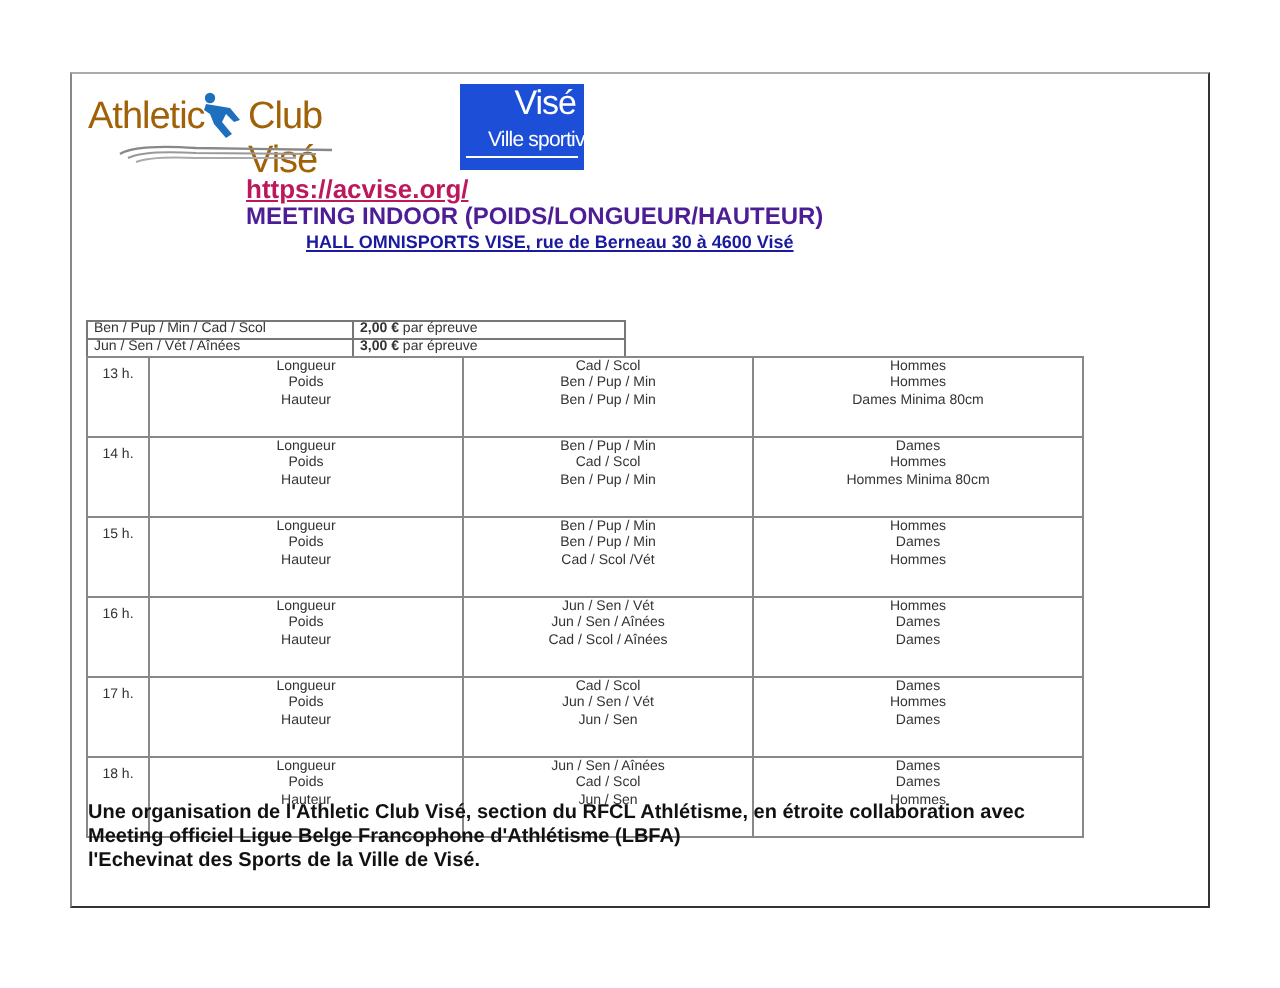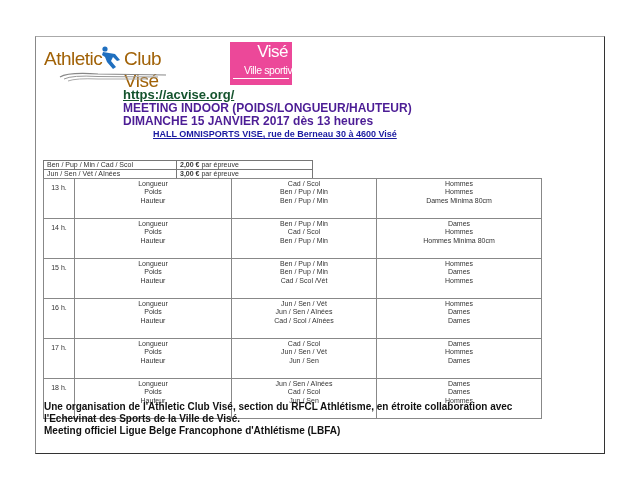--- a/index.html
+++ b/index.html
@@ -2,26 +2,26 @@
 <html><head>
 <meta charset="utf-8">
 <style>
   html, body { margin: 0; padding: 0; background: #ffffff; }
   body { width: 640px; height: 494px; position: relative; overflow: hidden; font-family: "Liberation Sans", sans-serif; }
   .frame { position: absolute; left: 35px; top: 36px; width: 570px; height: 418px; border: 1px solid #333; border-left-color: #888; border-top-color: #aaa; box-sizing: border-box; }
   .logo { position: absolute; left: 44px; top: 44px; width: 150px; height: 40px; }
   .logo .t { position: absolute; top: 4px; font-size: 19px; color: #a16207; letter-spacing: -0.5px; font-family: "Liberation Sans", sans-serif; }
   .logo .runner { position: absolute; left: 56px; top: 2px; width: 22px; height: 24px; }
   .logo .track { position: absolute; left: 14px; top: 28px; width: 110px; height: 10px; }
-  .badge { position: absolute; left: 230px; top: 42px; width: 62px; height: 43px; background: #ec4899; color: #fff; box-sizing: border-box; }
+  .badge { position: absolute; left: 230px; top: 42px; width: 62px; height: 43px; background: #1d4ed8; color: #fff; box-sizing: border-box; }
   .badge .b1 { position: absolute; right: 4px; top: 0px; font-size: 17px; font-family: "Liberation Sans", sans-serif; letter-spacing: -0.5px; }
   .badge .b2 { position: absolute; left: 14px; top: 22px; font-size: 10.5px; letter-spacing: -0.4px; white-space: nowrap; }
   .badge .line { position: absolute; left: 3px; right: 3px; top: 36px; height: 1px; background: #fff; }
   .hdr { position: absolute; left: 123px; top: 88px; }
-  .url { font-size: 13px; font-weight: bold; color: #14532d; text-decoration: underline; line-height: 14px; }
+  .url { font-size: 13px; font-weight: bold; color: #be185d; text-decoration: underline; line-height: 14px; }
   .g1, .g2 { font-size: 12px; font-weight: bold; color: #4c1d95; line-height: 13px; white-space: nowrap; }
   .hall { font-size: 9px; font-weight: bold; color: #1a1aa0; text-decoration: underline; line-height: 11px; margin-top: 1px; white-space: nowrap; padding-left: 30px; }
   .insc { font-size: 9px; color: #2a7fb8; line-height: 11px; white-space: nowrap; }
   .insc .ul { text-decoration: underline; color: #1a1aa0; }
   table { border-collapse: collapse; position: absolute; }
   .price { left: 43px; top: 160px; width: 270px; font-size: 7px; color: #333; }
   .price td { border: 1px solid #777; padding: 0 3px; height: 8px; line-height: 8px; white-space: nowrap; }
   .price td.c1 { width: 126px; }
   .price b { font-weight: bold; }
   .sched { left: 43px; top: 178px; width: 499px; font-size: 7px; color: #333; }
@@ -53,21 +53,20 @@
 
 <div class="badge">
   <span class="b1">Visé</span>
   <span class="b2">Ville sportive</span>
   <span class="line"></span>
 </div>
 
 <div class="hdr">
   <div class="url">https://acvise.org/</div>
   <div class="g1">MEETING INDOOR (POIDS/LONGUEUR/HAUTEUR)</div>
-  <div class="g2">DIMANCHE 15 JANVIER 2017 dès 13 heures</div>
   <div class="hall">HALL OMNISPORTS VISE, rue de Berneau 30 à 4600 Visé</div>
 </div>
 
 <table class="price">
   <tbody>
       <tr>
     <td class="c1">Ben / Pup / Min / Cad / Scol</td>
     <td><b>2,00 €</b> <span>par épreuve</span></td>
   </tr>
   <tr>
@@ -185,15 +184,15 @@
           <div>Dames</div>
           <div>Dames</div>
           <div>Hommes</div>
         </td>
   </tr>
 </tbody>
   </table>
 
 <div class="footer">
   <div>Une organisation de l'Athletic Club Visé, section du RFCL Athlétisme, en étroite collaboration avec</div>
+  <div>Meeting officiel Ligue Belge Francophone d'Athlétisme (LBFA)</div>
   <div>l'Echevinat des Sports de la Ville de Visé.</div>
-  <div>Meeting officiel Ligue Belge Francophone d'Athlétisme (LBFA)</div>
 </div>
 
 </body></html>

